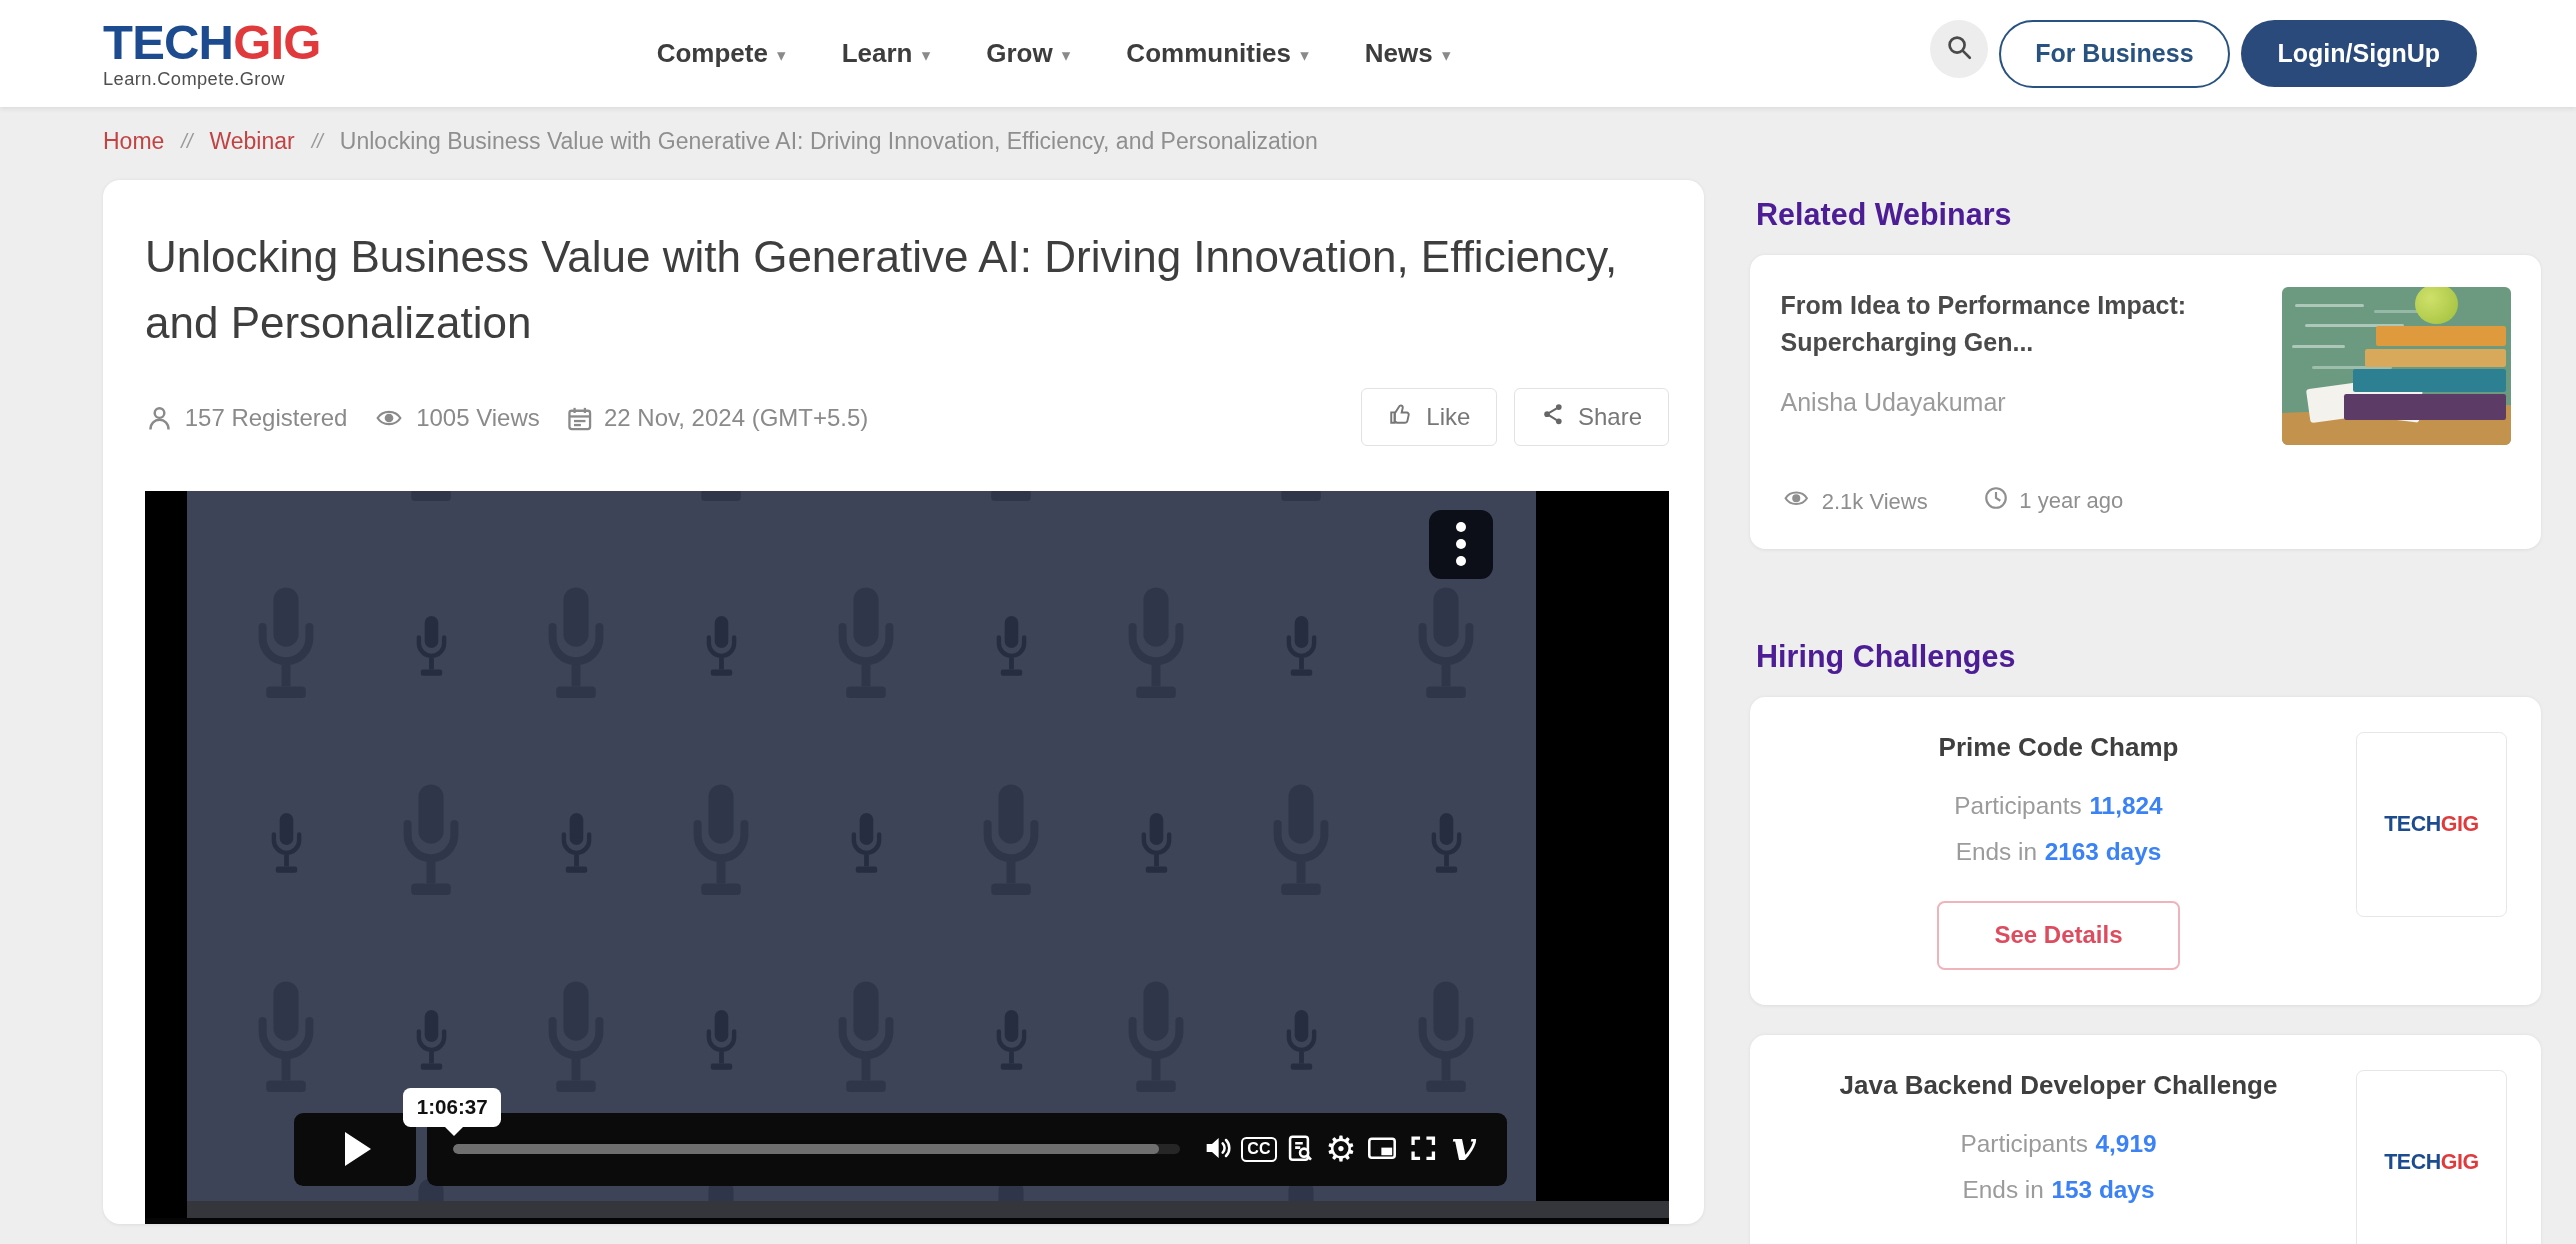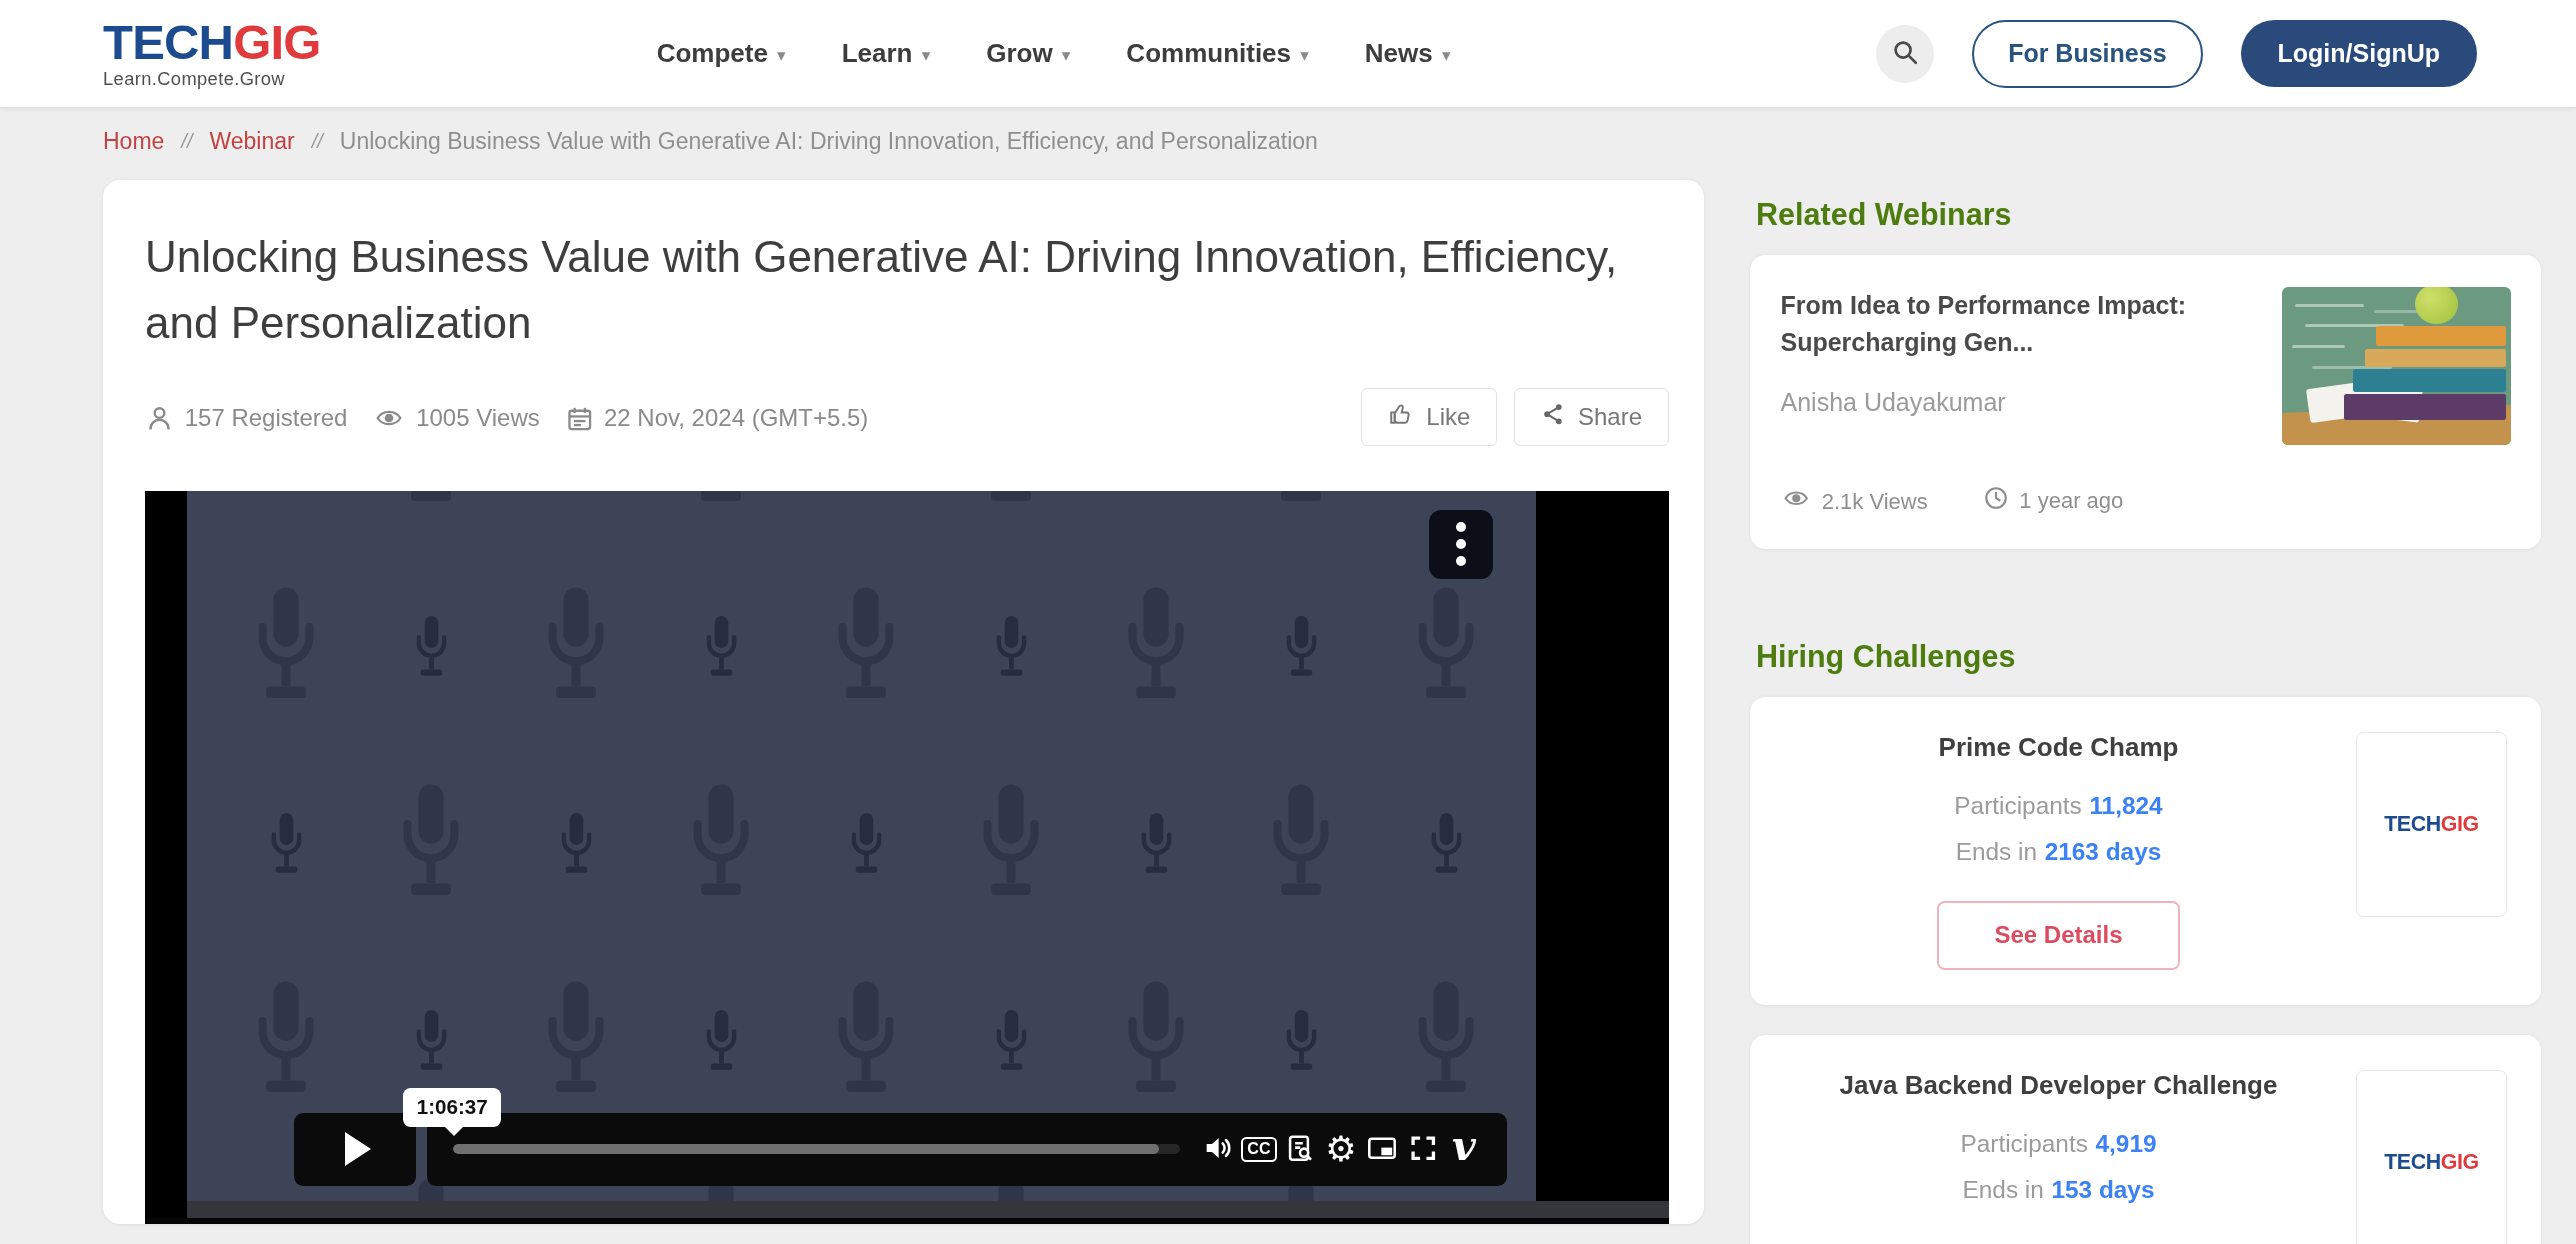--- a/index.html
+++ b/index.html
@@ -10,21 +10,21 @@
   .header{position:relative;height:107px;background:#ffffff;display:flex;align-items:center;
           box-shadow:0 1.5px 4.6px rgba(0,0,0,.08);z-index:5;}
   .logo-block{margin-left:103px;line-height:1;}
   .logo-main{font-size:49px;font-weight:bold;letter-spacing:-0.8px;}
   .logo-main .lg-blue{color:#1d4b8f;}
   .logo-main .lg-red{color:#e03a3c;}
   .logo-tagline{font-size:18.3px;color:#4f4f4f;margin-top:3.1px;letter-spacing:0.4px;}
   .nav{display:flex;gap:56px;margin-left:336px;align-items:center;}
   .nav-item{display:flex;align-items:center;gap:9.2px;font-size:26px;font-weight:bold;color:#3d3d3d;cursor:pointer;}
   .nav-caret{font-size:17px;color:#8a8a8a;transform:translateY(1.5px);}
-  .header-right{margin-left:auto;margin-right:99px;display:flex;align-items:center;gap:38px;}
+  .header-right{margin-left:auto;margin-right:99px;display:flex;gap:11px;}
   .search-btn{width:58px;height:58px;border-radius:50%;background:#ededed;display:flex;align-items:center;justify-content:center;}
   .pill{border-radius:37px;font-size:25px;font-weight:bold;display:flex;align-items:center;justify-content:center;}
   .btn-forbiz{border:2.3px solid #28527f;color:#28527f;background:#fff;height:64px;padding:0 34px;}
   .btn-login{background:#2b4a7c;color:#fff;height:67px;padding:0 37px;}
 
   
   .breadcrumb{margin:21.4px 0 0 103px;font-size:23px;color:#8f8f8f;display:flex;gap:17px;align-items:center;}
   .crumb-link{color:#c24343;cursor:pointer;}
   .crumb-sep{color:#9a9a9a;font-style:italic;font-size:20px;}
   .crumb-current{color:#8f8f8f;}
@@ -61,21 +61,21 @@
   .vimeo-glyph{font-family:"DejaVu Serif",serif;font-style:italic;font-weight:bold;font-size:41px;color:#fff;line-height:1;transform:translateY(-3.1px);}
   .time-tip{position:absolute;left:258px;top:597px;background:#fff;color:#111;font-size:20.6px;font-weight:bold;
             border-radius:7.6px;padding:7.6px 13.7px;z-index:5;}
   .time-tip:after{content:"";position:absolute;left:42%;bottom:-9.2px;border-left:10px solid transparent;
                   border-right:10px solid transparent;border-top:10px solid #fff;}
   .player-strip{position:absolute;left:42px;right:0;top:710px;height:17px;background:#35353c;}
   .player-strip2{position:absolute;left:0;right:0;top:727px;bottom:0;background:#050505;}
 
   
   .sidebar{width:791px;margin-left:46px;}
-  .side-heading{font-size:30.5px;font-weight:600;color:#4d7c0f;margin:17px 0 23px 6.1px;}
+  .side-heading{font-size:30.5px;font-weight:600;color:#4c1d95;margin:17px 0 23px 6.1px;}
   .side-card{background:#fff;border-radius:15.3px;box-shadow:0 0.8px 3.8px rgba(0,0,0,.07);padding:32px 30.5px;box-sizing:border-box;}
   .rw-top{display:flex;align-items:flex-start;}
   .rw-text{flex:1;min-width:0;}
   .rw-title{font-size:25px;font-weight:bold;color:#4a4a4a;line-height:1.5;max-width:427px;}
   .rw-speaker{margin-top:26px;font-size:25px;color:#9b9b9b;}
   .rw-thumb{width:229px;height:158px;border-radius:6.1px;margin-left:21.4px;position:relative;overflow:hidden;background:#6b9a80;flex-shrink:0;}
   .chalk{position:absolute;border-bottom:3.1px solid rgba(255,255,255,.45);border-radius:2.3px;}
   .wood{position:absolute;left:-7.6px;right:-7.6px;bottom:-4.6px;height:40px;background:#c3934e;transform:skewY(-2deg);}
   .openbook{position:absolute;left:26px;bottom:26px;width:114px;height:40px;}
   .openbook .pg{position:absolute;bottom:0;width:63px;height:34px;background:#f4f2ec;border-radius:3.1px;}

